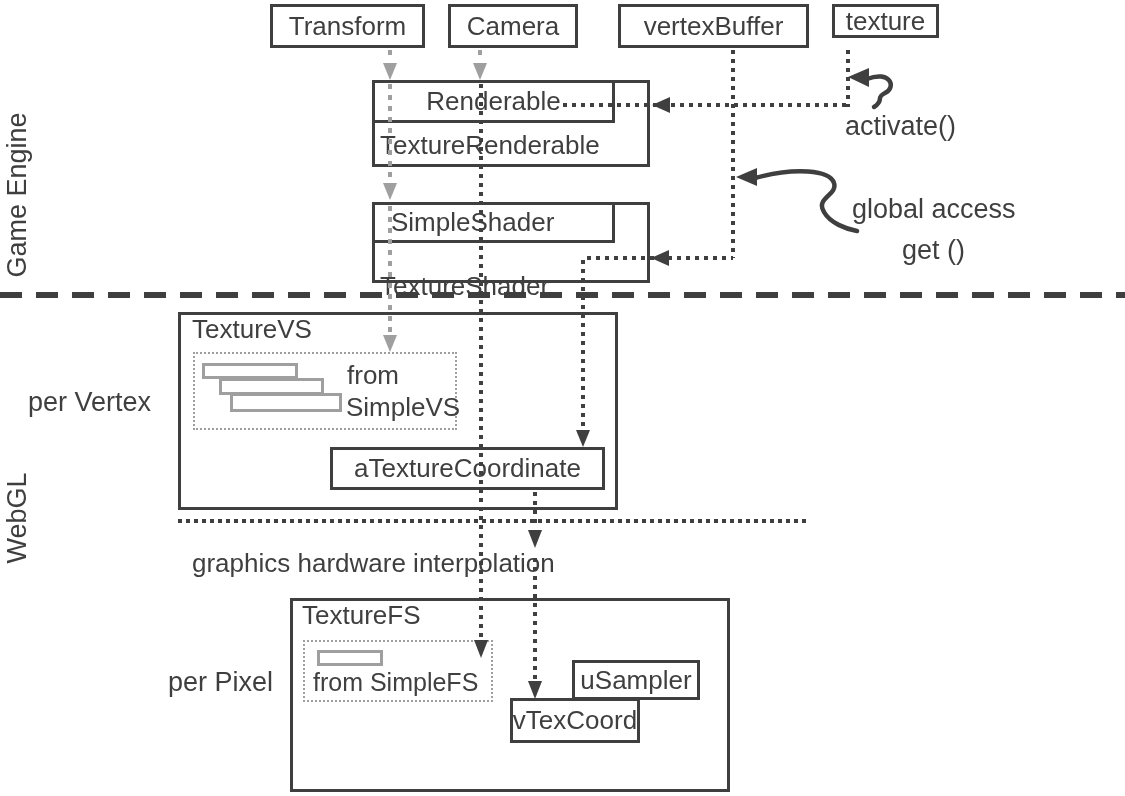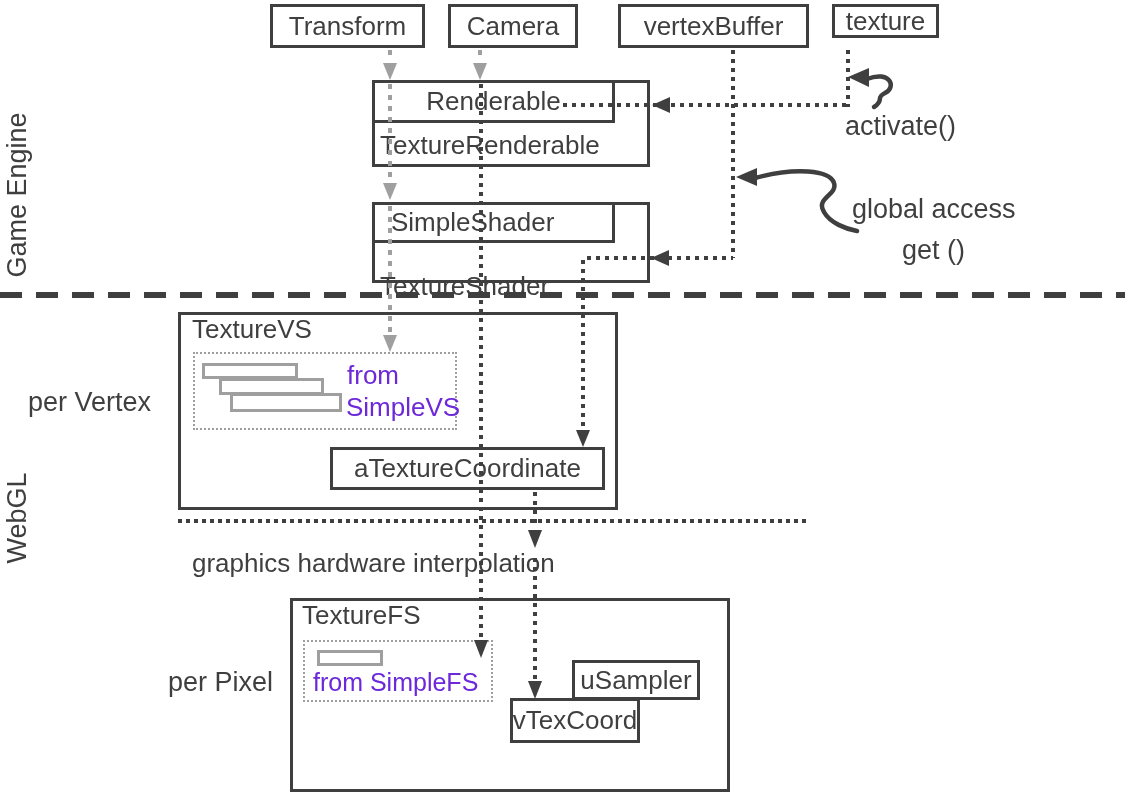--- a/index.html
+++ b/index.html
@@ -11,21 +11,21 @@
     position:absolute;box-sizing:border-box;border:3px solid #3f3f3f;background:#ffffff;
     display:flex;align-items:center;justify-content:center;
     font-size:26px;white-space:nowrap;
   }
   .node.align-left{justify-content:flex-start;}
   .panel{
     position:absolute;box-sizing:border-box;border:3px solid #3f3f3f;background:#ffffff;
   }
   .label{position:absolute;font-size:26px;white-space:nowrap;line-height:1.15;}
   .label.big{font-size:27px;}
-  .gray{color:#6d28d9;}
+  .gray{color:#404040;}
   .dottedbox{position:absolute;box-sizing:border-box;border:2px dotted #9f9f9f;background:transparent;}
   .grayrect{position:absolute;box-sizing:border-box;border:3px solid #9f9f9f;background:#ffffff;}
   .vlabel{
     position:absolute;transform:rotate(-90deg);font-size:27px;white-space:nowrap;
     display:flex;align-items:center;justify-content:center;
   }
   svg.overlay{position:absolute;left:0;top:0;z-index:20;}
 </style>
 </head>
 <body>

